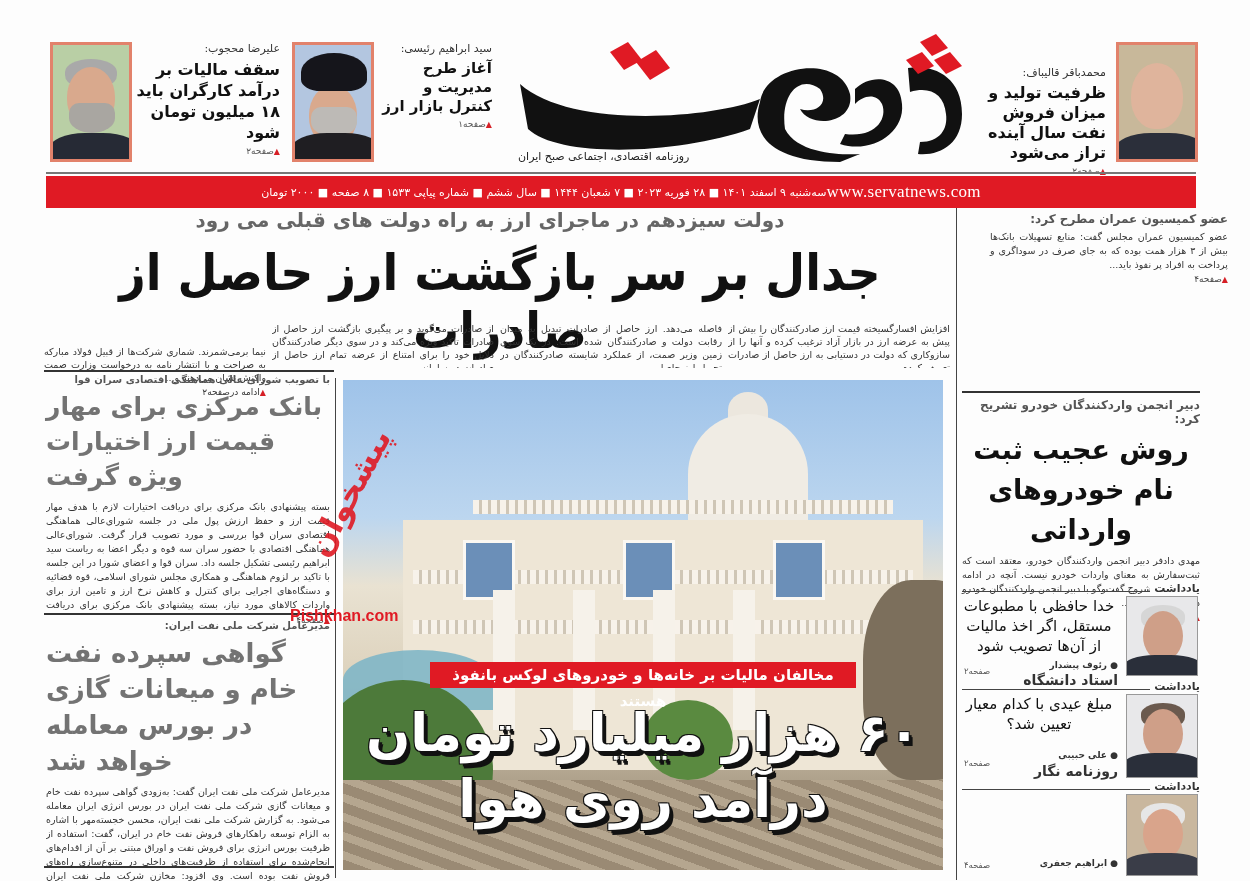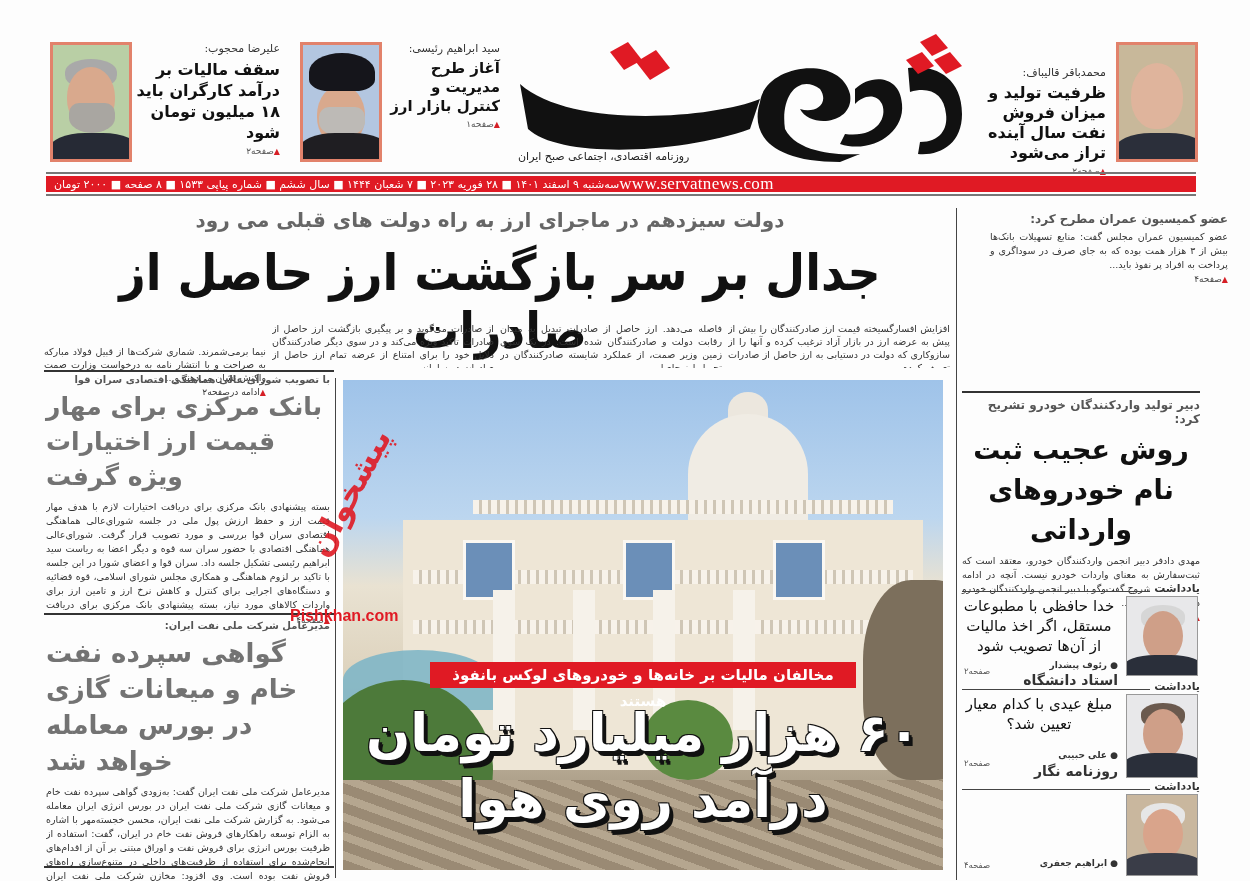--- a/index.html
+++ b/index.html
@@ -26,21 +26,21 @@
   .teaser .headline { font-size: 18px; font-weight: 900; line-height: 22px; color: #111; }
   .teaser .pageref { font-size: 9px; color: #555; margin-top: 3px; }
   .tri { color: #d61f26; font-size: 8px; }
 
   
   .logo { position: absolute; left: 510px; top: 34px; width: 460px; height: 130px; }
   .logo-tagline { position: absolute; left: 518px; top: 150px; font-size: 11px; color: #222; direction: rtl; }
 
   
   .bar-wrap { position: absolute; left: 46px; top: 172px; width: 1150px; height: 24px; border-top: 2px solid #777; border-bottom: 2px solid #777; padding: 2px 0; }
-  .red-bar { width: 100%; height: 16px; background: #e01a24; display: flex; align-items: center; justify-content: flex-start; padding: 0 8px; }
+  .red-bar { width: 100%; height: 16px; background: #e01a24; display: flex; align-items: center; justify-content: center; padding: 16px 8px; }
   .red-bar .issue { color: #fff; font-size: 11px; direction: rtl; }
   .red-bar .url { color: #fff; font-family: "Liberation Serif", serif; font-size: 17px; letter-spacing: 0.3px; }
 
   
   .lead-kicker { position: absolute; left: 180px; top: 208px; width: 620px; text-align: center; font-size: 20px; font-weight: 700; color: #666; direction: rtl; }
   .lead-head { position: absolute; left: 50px; top: 244px; width: 900px; text-align: center; font-size: 50px; font-weight: 900; letter-spacing: -1px; direction: rtl; transform: scaleX(0.92); }
   .lead-body { position: absolute; top: 322px; height: 46px; font-size: 9.5px; line-height: 13px; color: #333; direction: rtl; text-align: justify; overflow: hidden; }
   .continue { font-size: 9px; color: #333; margin-top: 2px; }
 
   
@@ -102,21 +102,21 @@
     <div class="face" style="background:#dfb49c; top:18px; width:52px; height:66px; left:12px;"></div>
     <div class="suit"></div>
   </div>
   <div style="position:absolute; right:92px; top:24px; width:140px;">
     <div class="kicker">محمدباقر قالیباف:</div>
     <div class="headline" style="font-size:16px; line-height:20px;">ظرفیت تولید و میزان فروش نفت سال آینده تراز می‌شود</div>
     <div class="pageref"><span class="tri">▲</span><span>صفحه۲</span></div>
   </div>
 </div>
 
-<div class="teaser" style="left:300px; width:200px;padding-left:32px;">
+<div class="teaser" style="left:292px; width:200px;padding-left:32px;">
   <div class="photo" style="right:118px; background:#b3c6e0;">
     <div class="face" style="top:40px;"></div>
     <div class="turban"></div>
     <div class="beard" style="background:#bdbab6;"></div>
     <div class="suit" style="background:#1f1e22;"></div>
   </div>
   <div style="position:absolute; right:0; top:0; width:115px;">
     <div class="kicker">سید ابراهیم رئیسی:</div>
     <div class="headline" style="font-size:15px; line-height:19px;">آغاز طرح مدیریت و کنترل بازار ارز</div>
     <div class="pageref"><span class="tri">▲</span><span>صفحه۱</span></div>
@@ -225,21 +225,21 @@
 <div class="wm-en">Pishkhan.com</div>
 
 <div class="rstory" style="left:962px; top:212px; width:238px;margin-left:28px;">
   <div class="kicker">عضو کمیسیون عمران مطرح کرد:</div>
   <div class="body">عضو کمیسیون عمران مجلس گفت: منابع تسهیلات بانک‌ها بیش از ۳ هزار همت بوده که به جای صرف در سوداگری و پرداخت به افراد پر نفوذ باید...</div>
   <div class="pageref"><span class="tri">▲</span><span>صفحه۴</span></div>
 </div>
 <div class="hrule" style="left:962px; top:391px; width:238px;"></div>
 
 <div class="rstory" style="left:962px; top:398px; width:238px;">
-  <div class="kicker">دبیر تولید واردکنندگان خودرو تشریح کرد:</div>
+  <div class="kicker">دبیر انجمن واردکنندگان خودرو تشریح کرد:</div>
   <div class="headline" style="font-size:27px; line-height:40px;">روش عجیب ثبت نام خودروهای وارداتی</div>
   <div class="body">مهدی دادفر دبیر انجمن واردکنندگان خودرو، معتقد است که ثبت‌سفارش به معنای واردات خودرو نیست. آنچه در ادامه می‌خوانید، مشروح گفت‌وگو با دبیر انجمن واردکنندگان خودرو در خبرآنلاین است...</div>
   <div class="pageref"><span class="tri">▲</span><span>صفحه۶</span></div>
 </div>
 
 <div class="opinion" style="top:582px;">
   <div class="lblrule"></div>
   <div class="label">یادداشت</div>
   <div class="ph">
       <div class="hair"></div>

